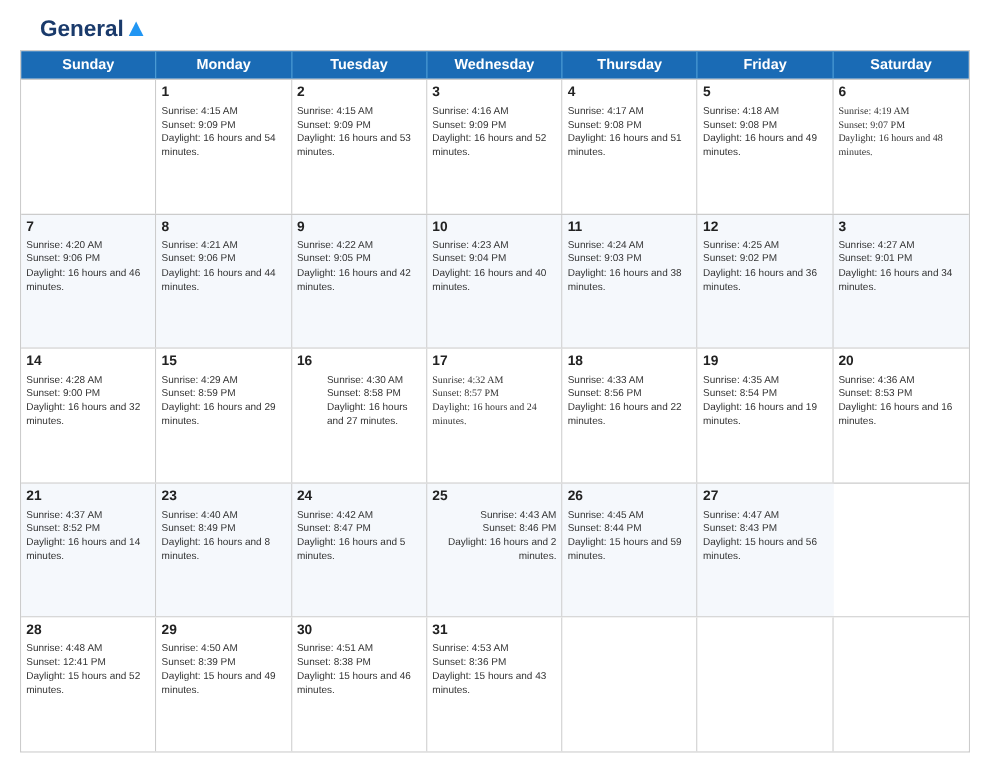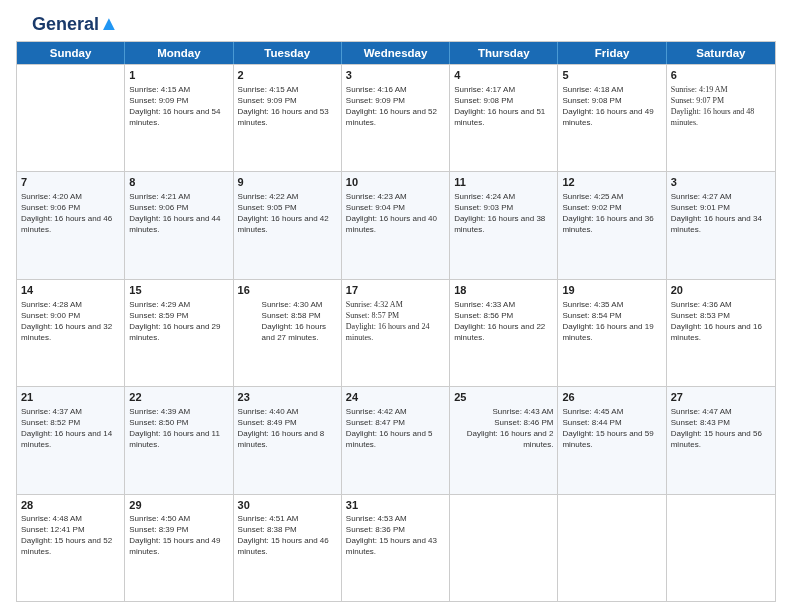--- a/index.html
+++ b/index.html
@@ -264,26 +264,20 @@
           </div>
         </div>
         <div class="cal-row">
           <div class="cal-cell">
             <span class="day-num">21</span>
             <div class="cal-cell-text" style="white-space: pre-line;">Sunrise: 4:37 AM
 Sunset: 8:52 PM
 Daylight: 16 hours and 14 minutes.</div>
           </div>
           <div class="cal-cell">
-            <span class="day-num">22</span>
-            <div class="cal-cell-text" style="white-space: pre-line;">Sunrise: 4:39 AM
-Sunset: 8:50 PM
-Daylight: 16 hours and 11 minutes.</div>
-          </div>
-          <div class="cal-cell">
             <span class="day-num">23</span>
             <div class="cal-cell-text" style="white-space: pre-line;">Sunrise: 4:40 AM
 Sunset: 8:49 PM
 Daylight: 16 hours and 8 minutes.</div>
           </div>
           <div class="cal-cell">
             <span class="day-num">24</span>
             <div class="cal-cell-text" style="white-space: pre-line;">Sunrise: 4:42 AM
 Sunset: 8:47 PM
 Daylight: 16 hours and 5 minutes.</div>

